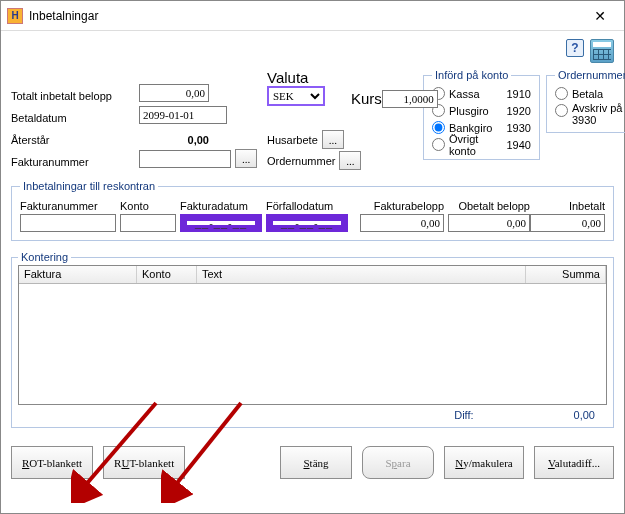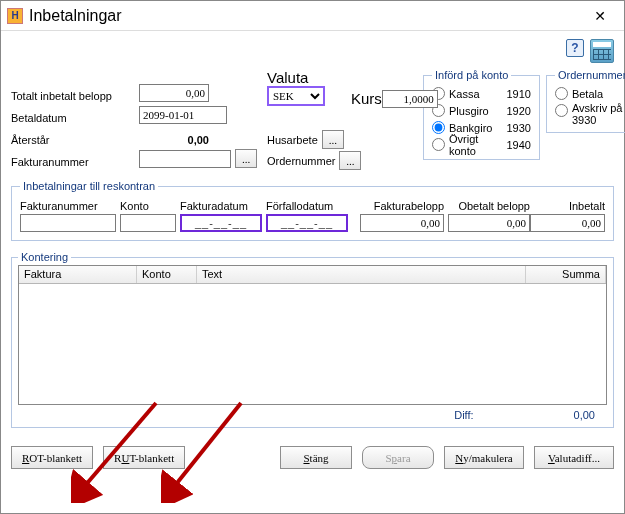--- a/index.html
+++ b/index.html
@@ -30,21 +30,21 @@
     padding: 0 4px 0 6px;
   }
   .titlebar .app-icon {
     width: 16px; height: 16px;
     background: #f9b233;
     border: 1px solid #c77;
     margin-right: 6px;
     display:flex;align-items:center;justify-content:center;
     color:#2a3a8a;font-weight:bold;font-size:10px;
   }
-  .titlebar .title { flex: 1; font-size: 16px; }
+  .titlebar .title { flex: 1; font-size: 12px; }
   .titlebar .close {
     width: 40px; height: 24px;
     display:flex;align-items:center;justify-content:center;
     font-size:14px; font-family:Arial;
   }
   .client {
     flex:1;
     padding: 8px 10px 10px 10px;
     display:flex;
     flex-direction:column;
@@ -127,21 +127,21 @@
   .gridhead div { font-size:11px; color:#000; padding-bottom:2px;}
   .gridrow div { }
   .col-fn{width:100px;}
   .col-ko{width:60px;}
   .col-fd{width:86px;}
   .col-ff{width:90px;}
   .col-fb{width:88px;text-align:right;}
   .col-ob{width:86px;text-align:right;}
   .col-ib{flex:1;text-align:right;}
   .dateempty {
-    border:2px solid #6d28d9;height:18px;width:82px;background:#fff;
+    border:7px solid #6d28d9;height:18px;width:82px;background:#fff;
     display:flex;align-items:center;justify-content:center;color:#333;font-size:11px;letter-spacing:1px;
   }
   .cell-in {
     border:1px solid #7a7a7a;height:18px;background:#fff;padding:1px 3px;font:11px Tahoma;
   }
   .cell-in.ra{text-align:right;}
 
   .kontering fieldset { padding:2px 6px 6px 6px; }
   .table-outer {
     border:1px solid #888;background:#fff;height:140px;overflow:hidden;
@@ -155,21 +155,21 @@
 
   .diffrow {
     display:flex;justify-content:flex-end;gap:100px;color:#14397d;font-size:11px;
     margin-top:4px;padding-right:12px;
   }
 
   .btnbar {
     display:flex;gap:10px;margin-top:18px;align-items:center;
   }
   .btn {
-    min-width:80px;height:23px;border:1px solid #8e8e8e;background:linear-gradient(#fdfdfd,#e6e6e6);
+    min-width:80px;height:33px;border:1px solid #8e8e8e;background:linear-gradient(#fdfdfd,#e6e6e6);
     font:11px Tahoma;padding:2px 10px;
   }
   .btn.disabled{color:#9a9a9a;}
   .btn .u{text-decoration:underline;}
   .spacer{flex:1;}
 
   .arrow {
     position:absolute;pointer-events:none;
   }
   .arrow svg{display:block;}

